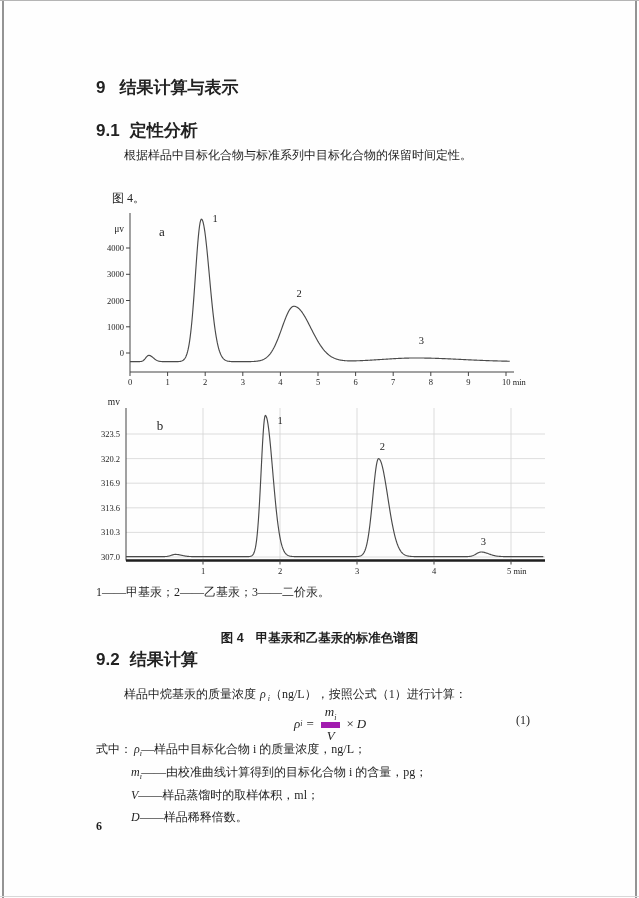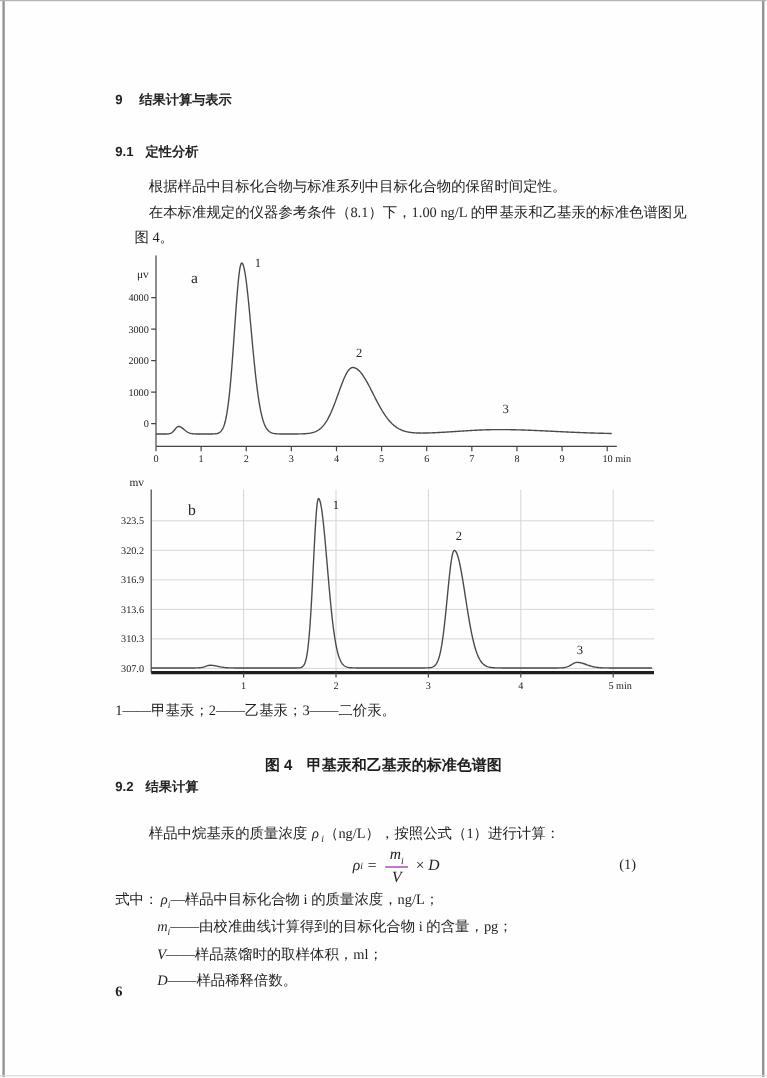--- a/index.html
+++ b/index.html
@@ -5,30 +5,30 @@
   html,body{margin:0;padding:0;background:#ffffff;}
   .page{
     position:relative;width:639px;height:898px;background:#fefefe;
     font-family:"Liberation Serif","DejaVu Serif",serif;color:#1f1f1f;overflow:hidden;
   }
   .b-left{position:absolute;left:2px;top:0;width:2px;height:898px;background:#949494;}
   .b-right{position:absolute;left:635px;top:0;width:2px;height:898px;background:#949494;}
   .b-top{position:absolute;left:0;top:0;width:639px;height:1px;background:#b5b5b5;}
   .b-bottom{position:absolute;left:0;top:896px;width:639px;height:1px;background:#d8d8d8;}
   .abs{position:absolute;}
-  .heading{font-family:"Liberation Sans","DejaVu Sans",sans-serif;font-weight:bold;font-size:11px;color:#222;}
+  .heading{font-family:"Liberation Sans","DejaVu Sans",sans-serif;font-weight:bold;font-size:17px;color:#222;}
   .heading .h-num{margin-right:14px;}
   .body-text{font-size:12px;line-height:1.35;}
   .caption{font-family:Liberation Sans, sans-serif;font-weight:bold;font-size:12.5px;text-align:center;width:639px;}
   .caption .cap-num{margin-right:12px;}
   .var{font-style:italic;font-family:"Liberation Serif","DejaVu Serif",serif;}
   sub.vs{font-size:8px;font-style:italic;}
   .formula{font-size:13px;display:flex;align-items:center;}
   .frac{display:inline-block;vertical-align:middle;text-align:center;margin:0 3px;}
-  .frac .num{display:block;border-bottom:1px solid #a21caf;padding:0 4px;line-height:1.2;}
+  .frac .num{display:block;border-bottom:6px solid #a21caf;padding:0 4px;line-height:1.2;}
   .frac .den{display:block;line-height:1.2;}
   .eq-num{font-size:12px;}
   .where-row{font-size:12px;}
   .pagenum{font-size:12px;font-weight:bold;}
   svg text{fill:#242424;font-family:"Liberation Serif","DejaVu Serif",serif;}
   svg .ticklbl{font-size:8.5px;}
   svg .ylbl{font-size:9.5px;}
   svg .peaklbl{font-size:10.5px;}
   svg .panellbl{font-size:13px;}
 </style>
@@ -43,21 +43,20 @@
 
   <div class="abs heading" style="left:96px;top:76px;">
     <span class="h-num">9</span><span>结果计算与表示</span>
   </div>
 
   <div class="abs heading" style="left:96px;top:119px;">
     <span class="h-num" style="margin-right:10px;">9.1</span><span>定性分析</span>
   </div>
 
   <div class="abs body-text" style="left:124px;top:147px;text-align:center;">根据样品中目标化合物与标准系列中目标化合物的保留时间定性。</div>
-  <div class="abs body-text" style="left:124px;top:169px;">在本标准规定的仪器参考条件（8.1）下，1.00 ng/L 的甲基汞和乙基汞的标准色谱图见</div>
   <div class="abs body-text" style="left:112px;top:190px;">图 4。</div>
 
   <svg class="abs" style="left:93px;top:205px;" width="452" height="190">
       <line x1="37" y1="8" x2="37" y2="167" stroke="#444444" stroke-width="1"></line>
       <line x1="37" y1="167" x2="421" y2="167" stroke="#444444" stroke-width="1"></line>
       <line x1="33" y1="148.0" x2="37" y2="148.0" stroke="#444444" stroke-width="1"></line>
       <text x="31" y="151.0" text-anchor="end" class="ticklbl">0</text>
       <line x1="33" y1="121.8" x2="37" y2="121.8" stroke="#444444" stroke-width="1"></line>
       <text x="31" y="124.8" text-anchor="end" class="ticklbl">1000</text>
       <line x1="33" y1="95.5" x2="37" y2="95.5" stroke="#444444" stroke-width="1"></line>

